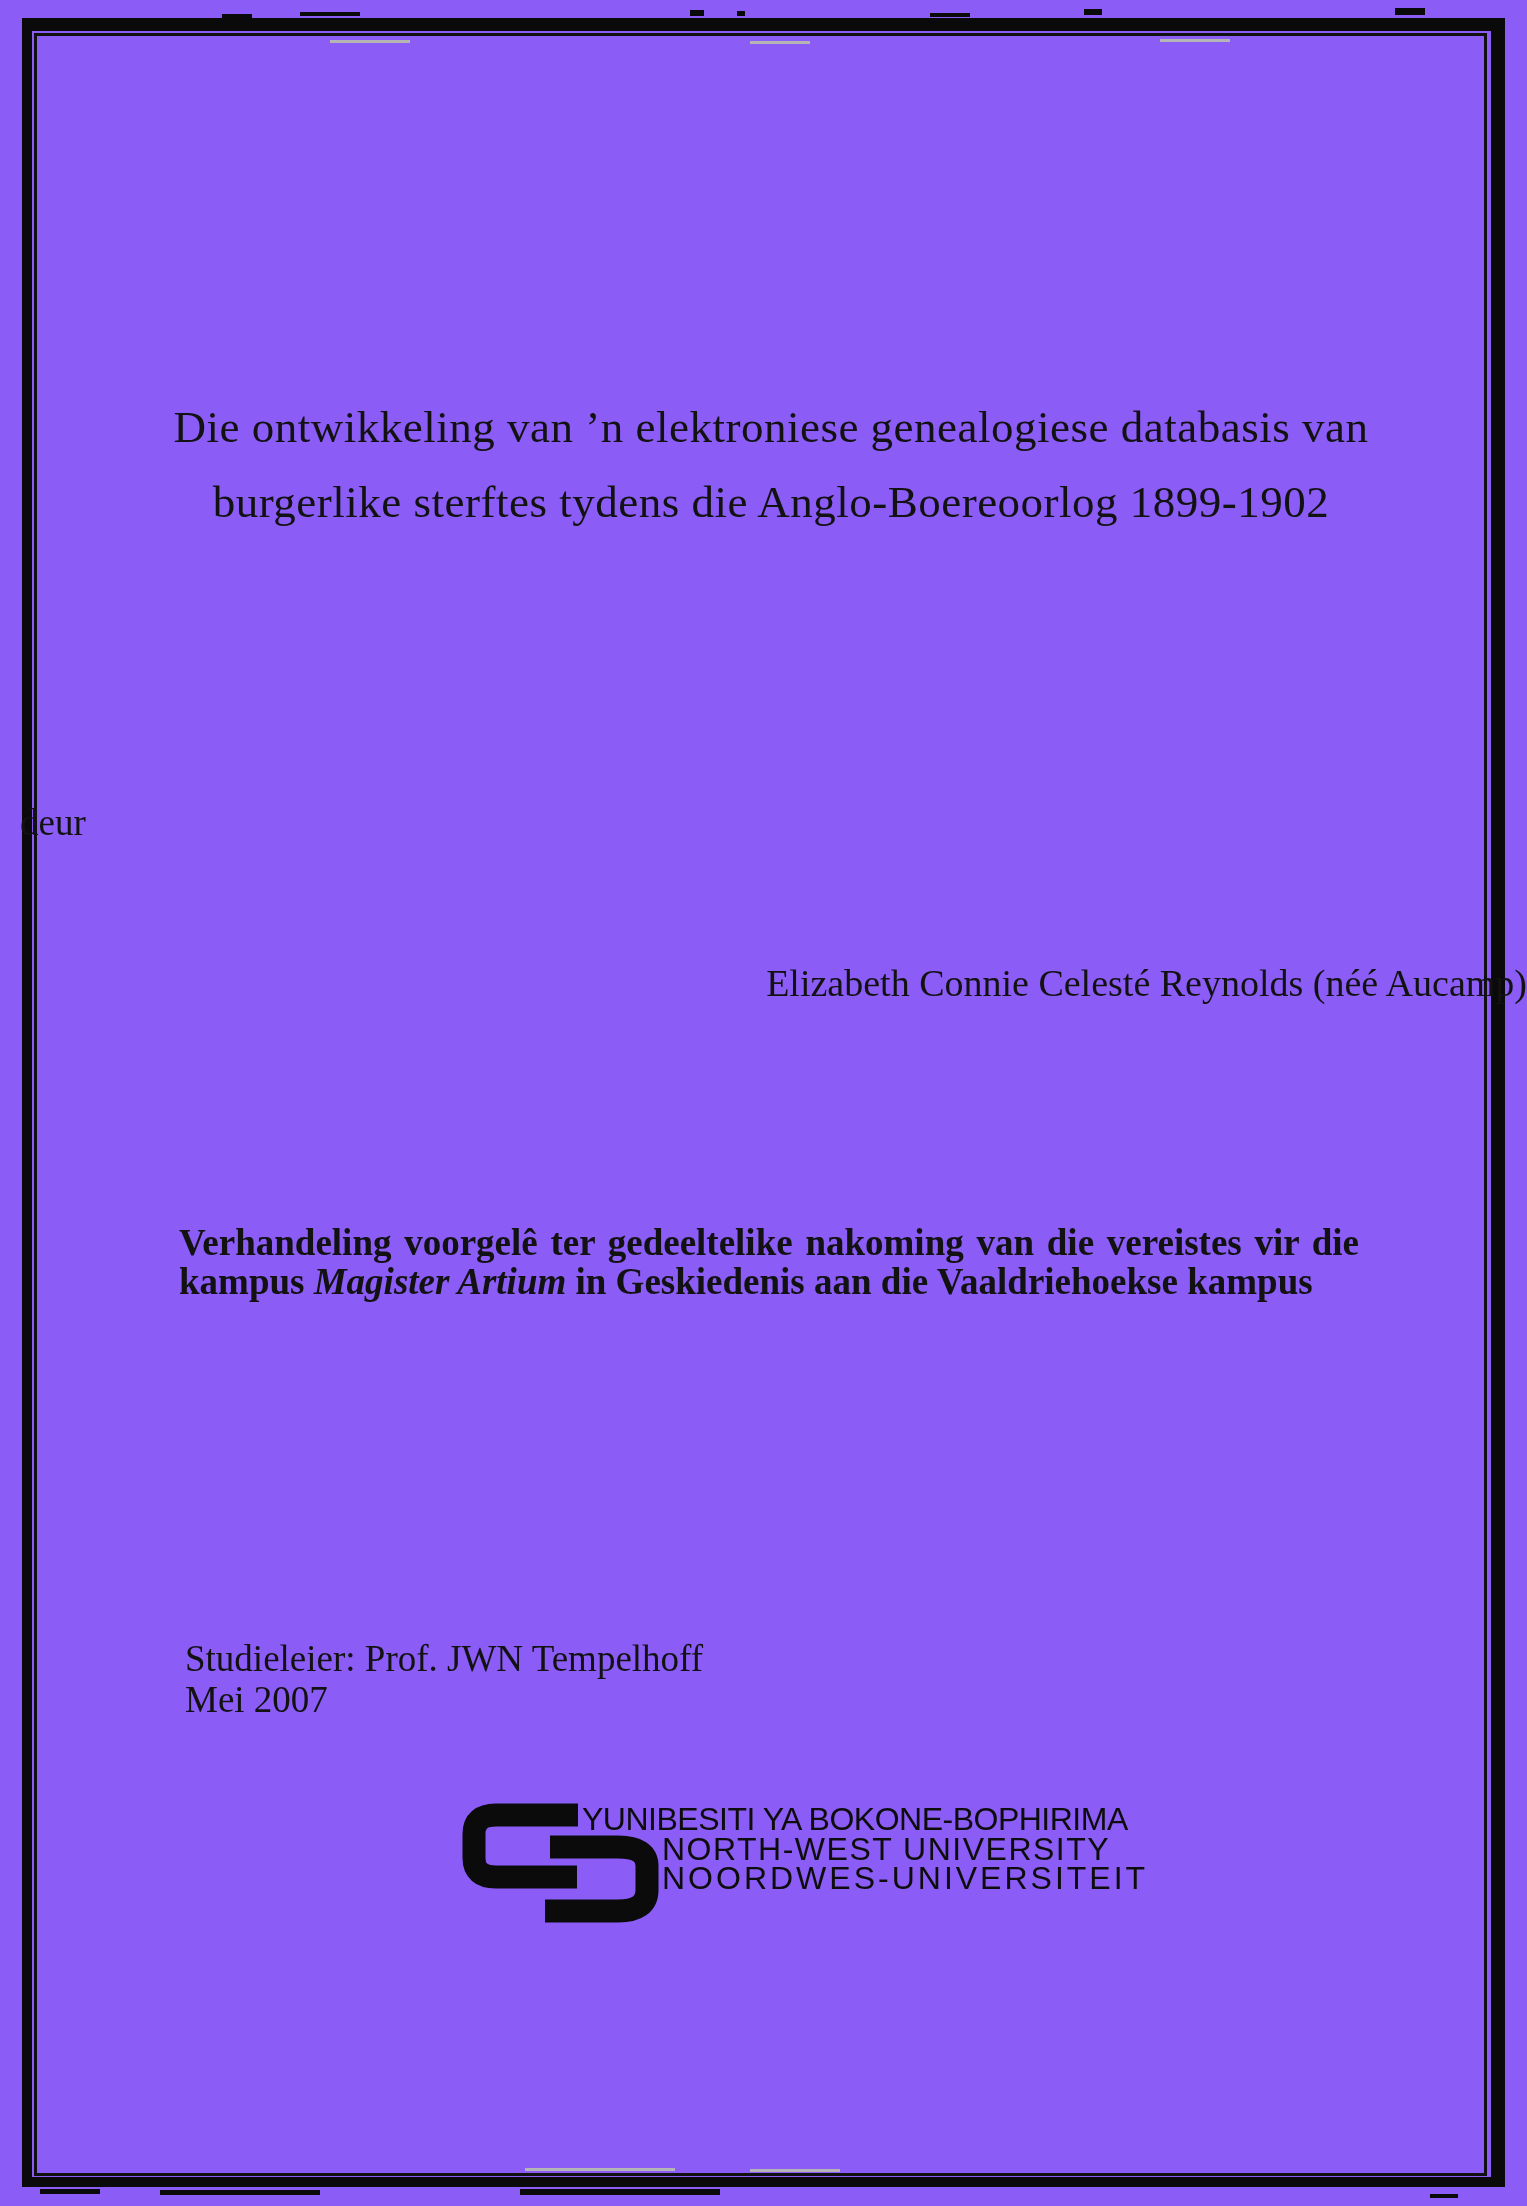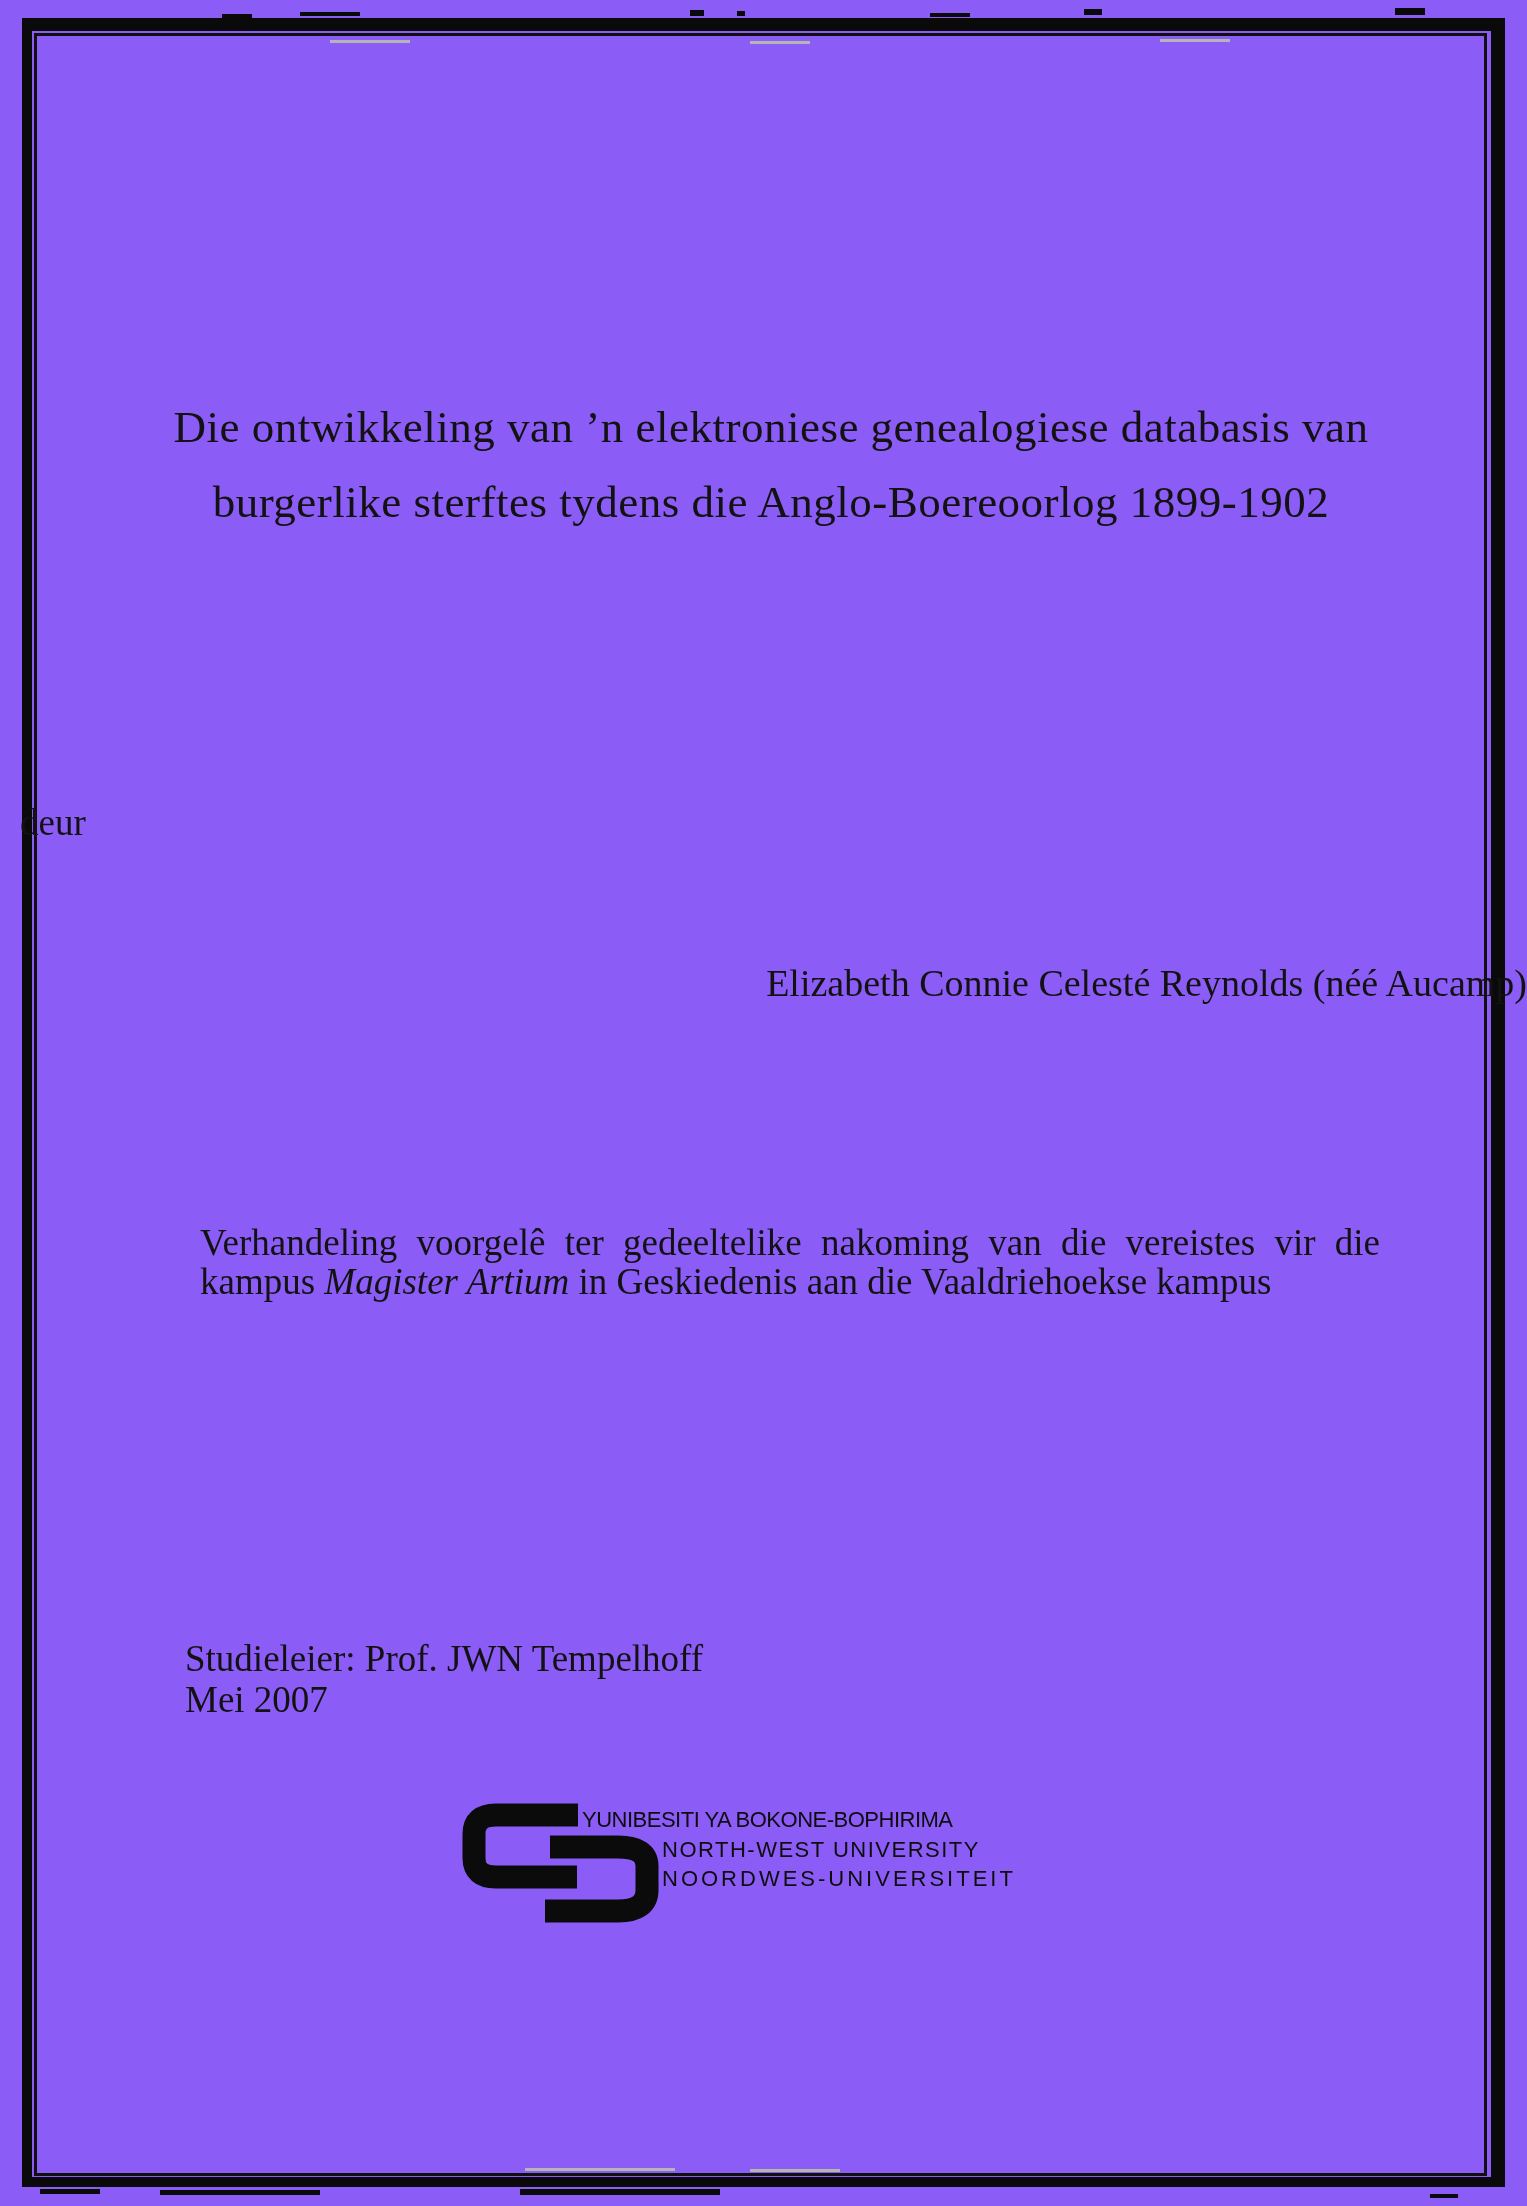--- a/index.html
+++ b/index.html
@@ -54,24 +54,25 @@
   .author-line {
     position: absolute;
     left: 25px; top: 964px;
     width: 1502px;
     text-align: right;
     font-size: 38px;
     line-height: 38px;
   }
   .statement {
     position: absolute;
-    left: 200px; top: 1223px;
+    left: 179px; top: 1223px;
     width: 1180px;
     font-size: 37px;
     line-height: 39px;
+    font-weight: bold;
   }
   .stmt-line1 {
     text-align: justify;
     text-align-last: justify;
   }
   .stmt-italic { font-style: italic; }
   .supervisor-block {
     position: absolute;
     left: 185px; top: 1638px;
     width: 900px;
@@ -82,21 +83,21 @@
   .logo-mark {
     position: absolute;
     left: 450px; top: 1790px;
     width: 220px; height: 150px;
   }
   .logo-text {
     position: absolute;
     left: 582px; top: 1805px;
     width: 620px;
     font-family: "Liberation Sans", "DejaVu Sans", sans-serif;
-    font-size: 22px;
+    font-size: 32px;
     line-height: 29.5px;
     color: #0d0d0d;
     white-space: nowrap;
   }
   .logo-line1 { letter-spacing: -0.5px; }
   .logo-line2 { letter-spacing: 1.5px; margin-left: 80px; }
   .logo-line3 { letter-spacing: 3px;   margin-left: 80px; }
   
   .artifact {
     position: absolute;

